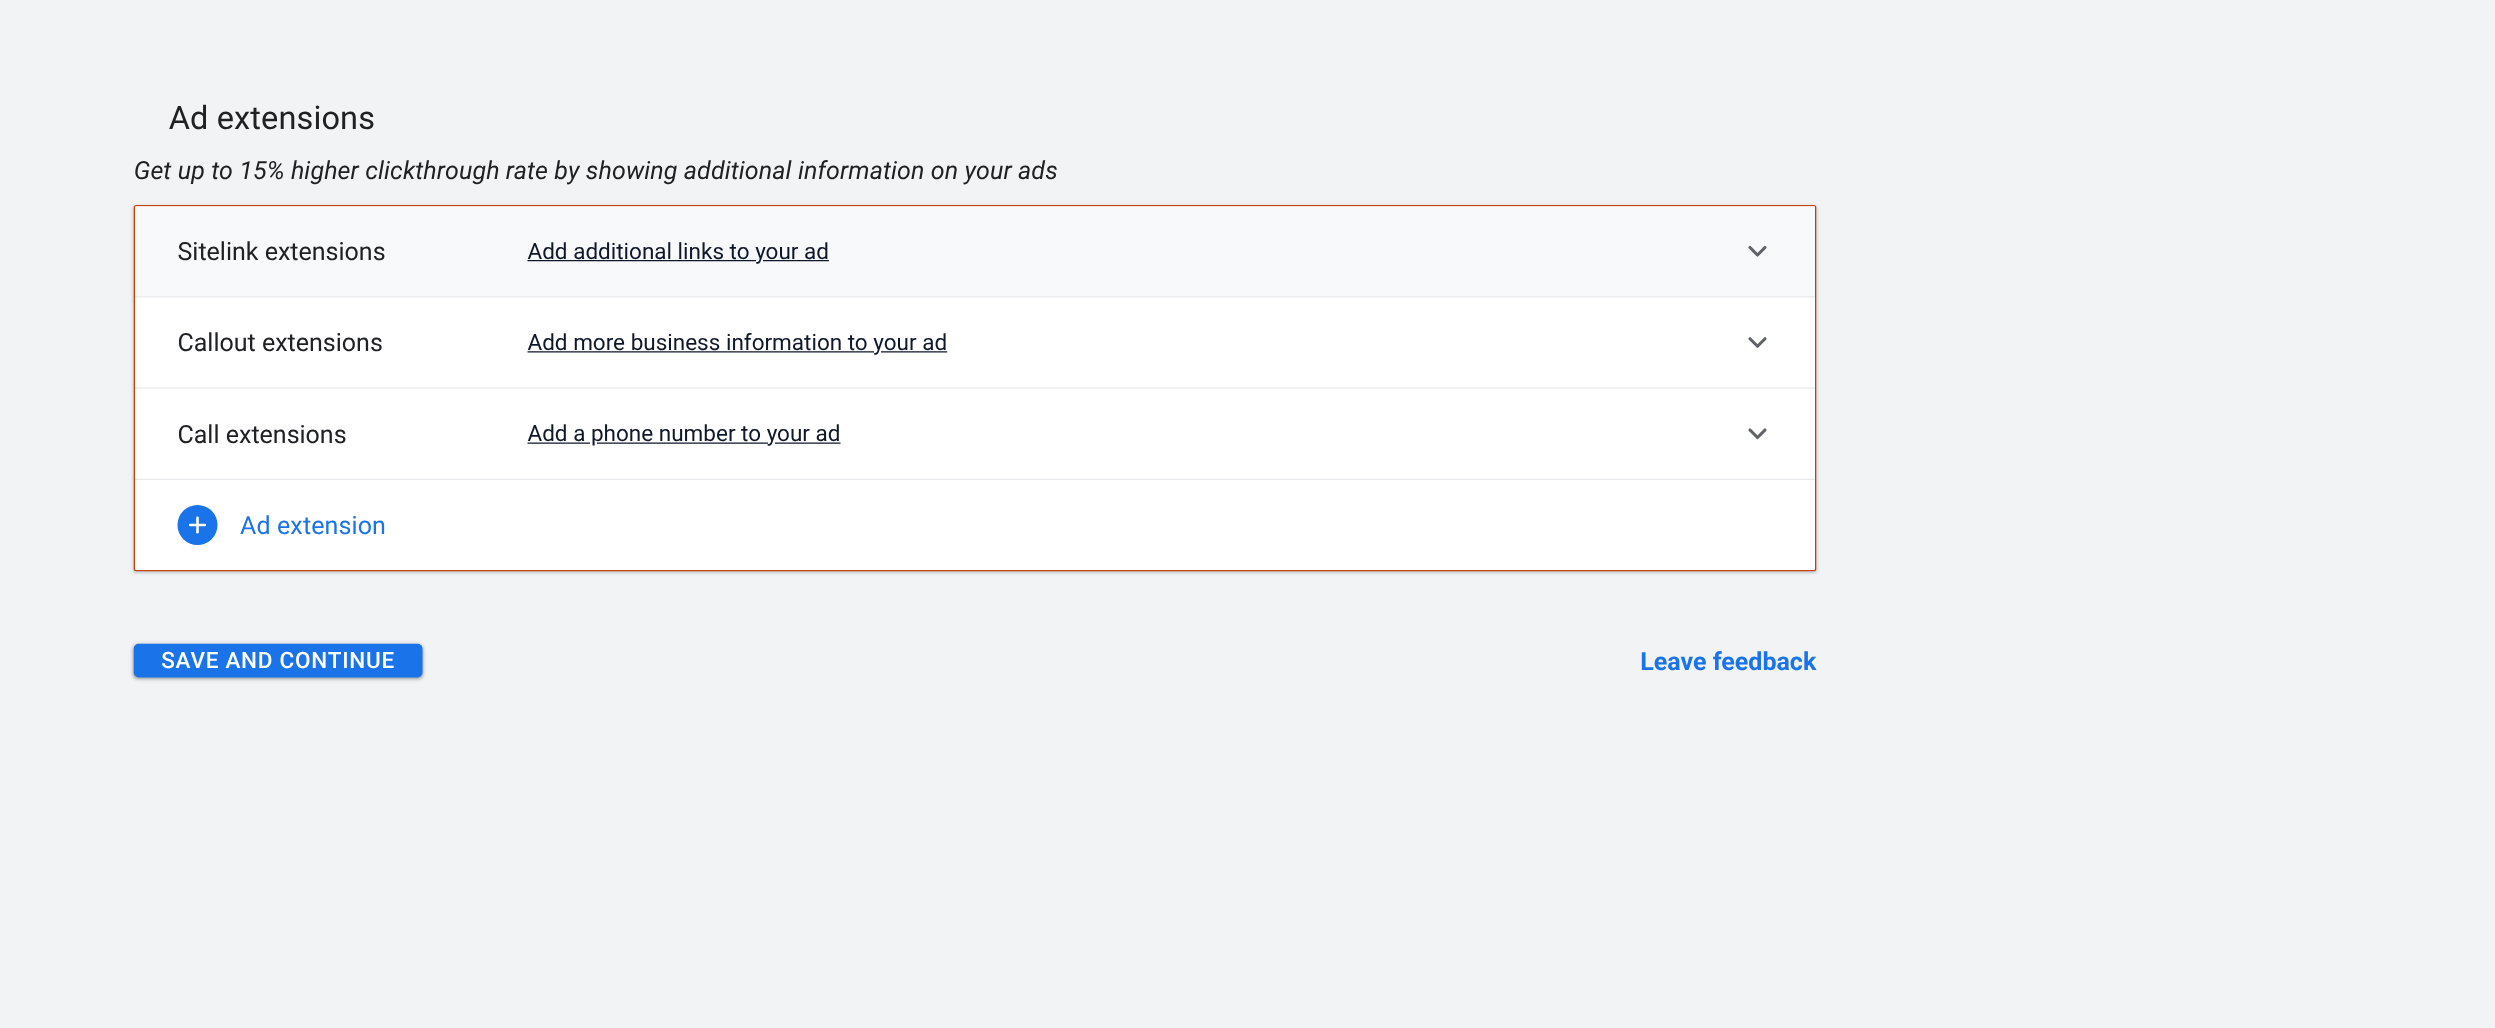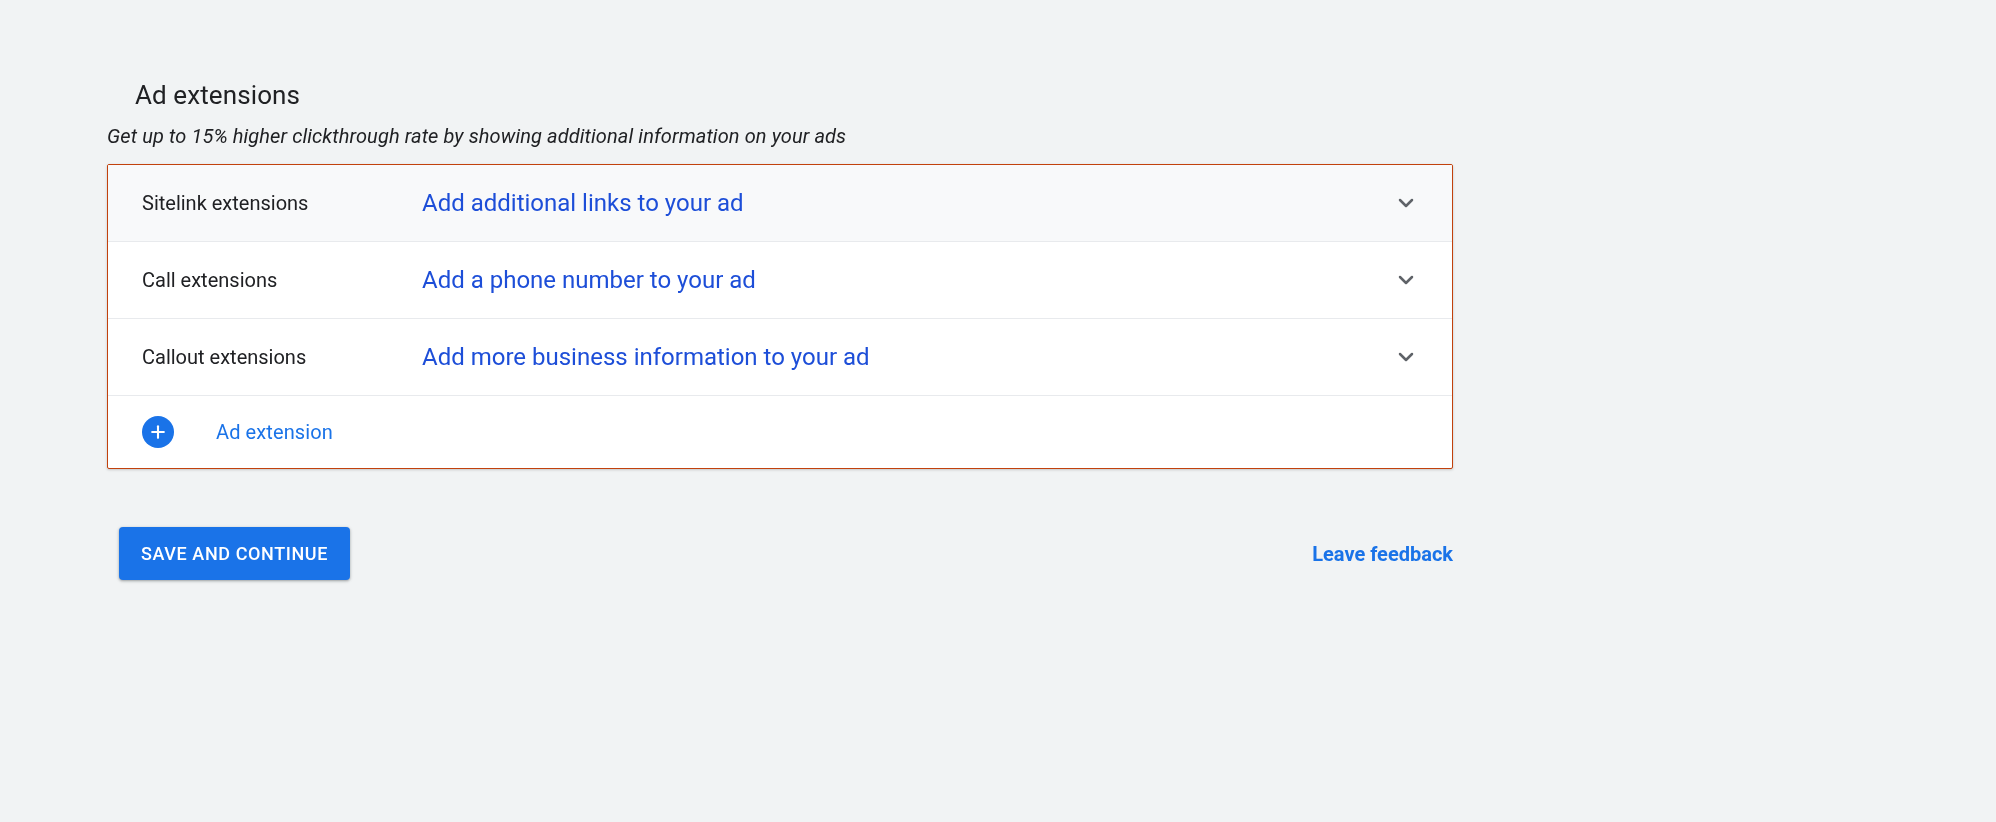--- a/index.html
+++ b/index.html
@@ -39,36 +39,36 @@
       cursor: pointer;
     }
     .row.first { background: #f8f9fa; }
     .row-label {
       font-size: 20px;
       color: #202124;
       width: 280px;
       flex-shrink: 0;
     }
     .row-desc {
-      font-size: 24px;
-      color: #1d4ed8;
+      font-size: 18px;
+      color: #0f172a;
       flex: 1;
+      text-decoration: underline;
     }
     .chevron {
       color: #5f6368;
       flex-shrink: 0;
       margin-left: 16px;
     }
     .chevron svg { width: 24px; height: 24px; display: block; }
     .add-row {
       display: flex;
       align-items: center;
       padding: 20px 34px;
       cursor: pointer;
-      gap: 24px;
     }
     .plus-circle {
       width: 32px; height: 32px;
       background: #1a73e8;
       border-radius: 50%;
       display: flex; align-items: center; justify-content: center;
       margin-right: 18px;
       flex-shrink: 0;
     }
     .plus-circle svg { width: 20px; height: 20px; display: block; }
@@ -80,29 +80,28 @@
     .actions {
       display: flex;
       justify-content: space-between;
       align-items: center;
       margin-top: 58px;
     }
     .save-btn {
       background: #1a73e8;
       color: #fff;
       border: none;
-      padding: 16px 22px;
+      padding: 3px 22px;
       font-size: 18px;
       font-weight: 500;
       letter-spacing: 0.6px;
       border-radius: 4px;
       cursor: pointer;
       box-shadow: 0 1px 2px rgba(60,64,67,.3), 0 1px 3px 1px rgba(60,64,67,.15);
       font-family: inherit;
-      margin-left: 12px;
     }
     .feedback-link {
       color: #1a73e8;
       font-size: 20px;
       text-decoration: none;
       cursor: pointer;
       font-weight: bold;
     }
   </style>
 </head>
@@ -118,32 +117,32 @@
       <div class="row-label">Sitelink extensions</div>
       <div class="row-desc">Add additional links to your ad</div>
       <span class="chevron">
         <svg viewBox="0 0 24 24" fill="none" stroke="currentColor" stroke-width="2.5" stroke-linecap="round" stroke-linejoin="round">
             <polyline points="6 9 12 15 18 9"></polyline>
           </svg>
       </span>
     </div>
 
     <div class="row">
-      <div class="row-label">Call extensions</div>
-      <div class="row-desc">Add a phone number to your ad</div>
+      <div class="row-label">Callout extensions</div>
+      <div class="row-desc">Add more business information to your ad</div>
       <span class="chevron">
         <svg viewBox="0 0 24 24" fill="none" stroke="currentColor" stroke-width="2.5" stroke-linecap="round" stroke-linejoin="round">
             <polyline points="6 9 12 15 18 9"></polyline>
           </svg>
       </span>
     </div>
 
     <div class="row">
-      <div class="row-label">Callout extensions</div>
-      <div class="row-desc">Add more business information to your ad</div>
+      <div class="row-label">Call extensions</div>
+      <div class="row-desc">Add a phone number to your ad</div>
       <span class="chevron">
         <svg viewBox="0 0 24 24" fill="none" stroke="currentColor" stroke-width="2.5" stroke-linecap="round" stroke-linejoin="round">
             <polyline points="6 9 12 15 18 9"></polyline>
           </svg>
       </span>
     </div>
 
     <div class="add-row">
       <span class="plus-circle">
         <svg viewBox="0 0 24 24" fill="none" stroke="#fff" stroke-width="2.5" stroke-linecap="round">

